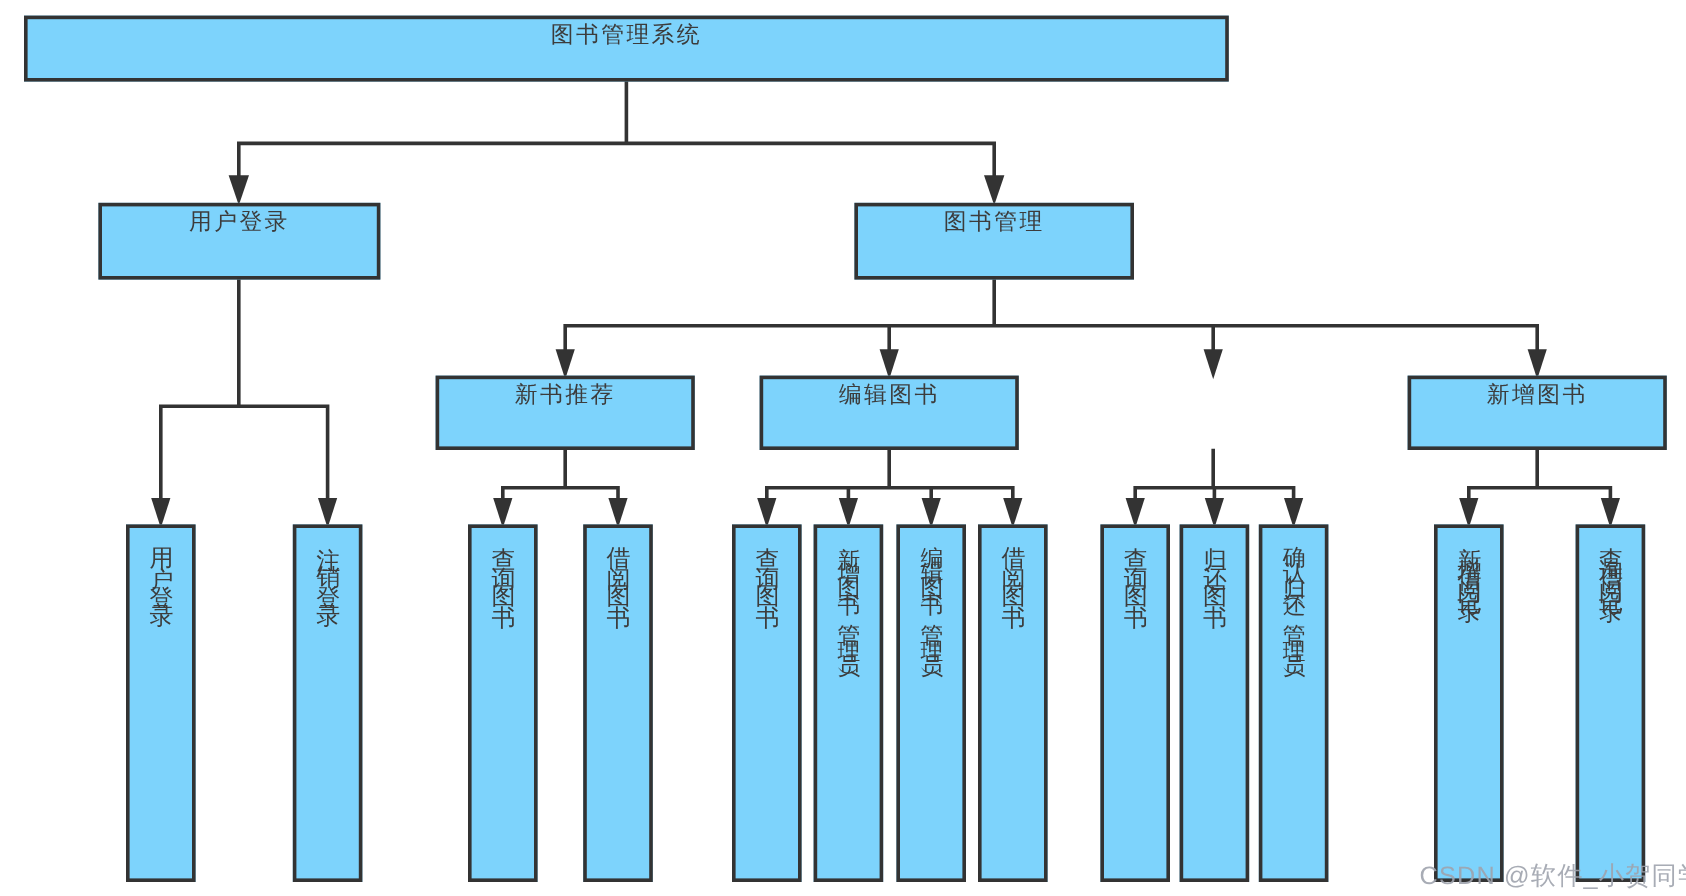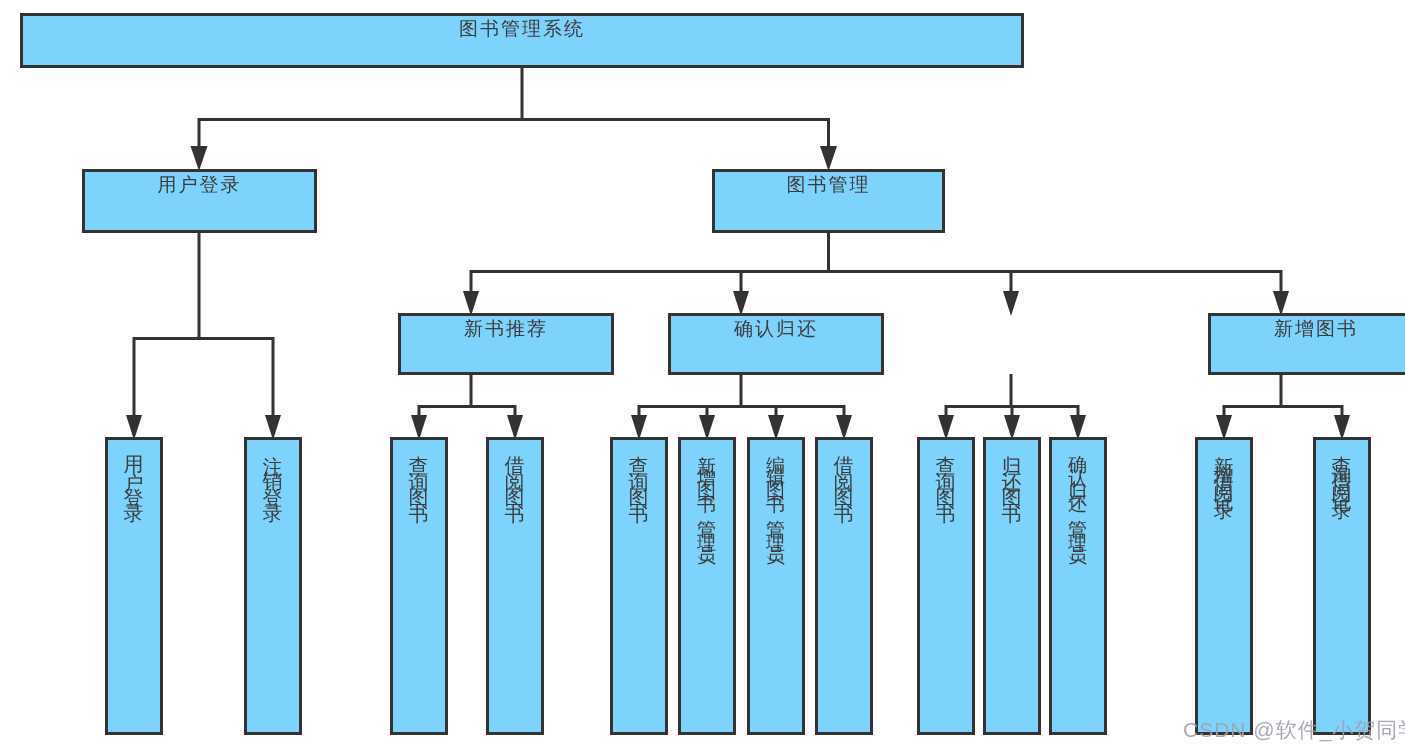--- a/index.html
+++ b/index.html
@@ -15,21 +15,21 @@
     position: absolute; z-index: 2;
     background: #7dd3fc;
     border: 3px solid #333333;
     display: flex; align-items: flex-start; justify-content: center;
     color: #3c3c3c;
   }
   .node span { font-size: 19px; letter-spacing: 2px; white-space: nowrap; }
   .root  { left: 20px;  top: 13px;  width: 1004px; height: 55px; }
   .lvl2a { left: 82px;  top: 169px; width: 235px;  height: 64px; }
   .lvl2b { left: 712px; top: 169px; width: 233px;  height: 64px; }
-  .lvl3  { top: 313px;  width: 216px; height: 62px; margin-left: 35px; }
+  .lvl3  { top: 313px;  width: 216px; height: 62px; }
   .leaf  { top: 437px;  width: 58px;  height: 298px; }
   .leaf span {
     writing-mode: vertical-rl;
     font-size: 20px;
     line-height: 1;
     white-space: nowrap;
   }
   .ls4 span { letter-spacing: 16px; }
   .ls6 span { letter-spacing: 9px; }
   .ls8 span { letter-spacing: 13px; font-size: 19px; }
@@ -93,21 +93,21 @@
     <span>用户登录</span>
   </div>
   <div class="node lvl2b">
     <span>图书管理</span>
   </div>
 
   <div class="node lvl3" style="left:363px">
     <span>新书推荐</span>
   </div>
   <div class="node lvl3" style="left:633px">
-    <span>确认归还</span>
+    <span>编辑图书</span>
   </div>
   <div class="node lvl3" style="left:1173px">
     <span>新增图书</span>
   </div>
 
   <div class="node leaf ls4" style="left:105px">
     <span>用户登录</span>
   </div>
   <div class="node leaf ls4" style="left:244px">
     <span>注销登录</span>

